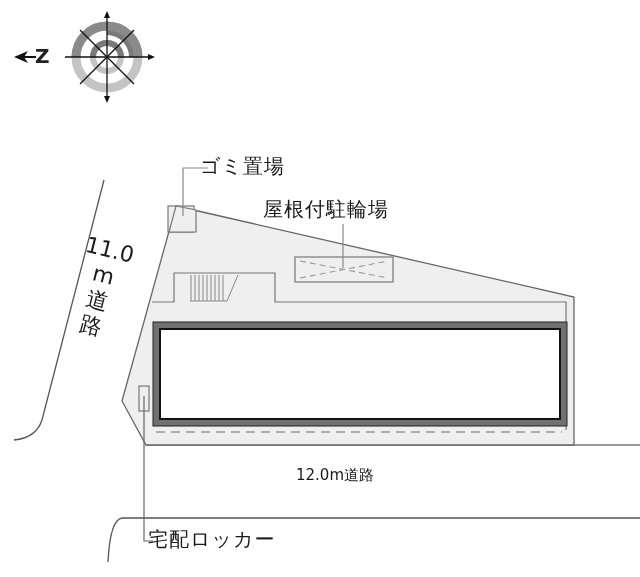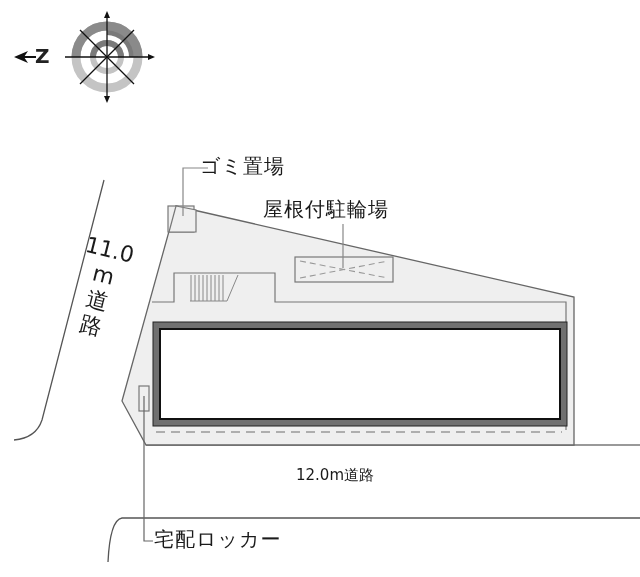--- a/index.html
+++ b/index.html
@@ -3,21 +3,21 @@
 <meta charset="utf-8">
 <style>
   html, body { margin:0; padding:0; background:#ffffff; }
   body { width:640px; height:577px; position:relative; overflow:hidden;
          font-family:"DejaVu Sans", sans-serif; color:#222; }
   svg.map { position:absolute; left:0; top:0; }
   .lbl { position:absolute; font-family:"DejaVu Sans", sans-serif; color:#1a1a1a; white-space:nowrap; }
   .lbl-garbage { left:200px; top:153px; font-size:20px; letter-spacing:1px; }
   .lbl-bike { left:263px; top:196px; font-size:20px; letter-spacing:1px; }
   .lbl-road-bottom { left:296px; top:466px; font-size:15px; }
-  .lbl-locker { left:154px; top:526px; font-size:20px; letter-spacing:1px; }
+  .lbl-locker { left:148px; top:526px; font-size:20px; letter-spacing:1px; }
   .lbl-road-left { left:74px; top:228px; width:80px; height:130px; transform:rotate(14deg); transform-origin:0 0; }
   .lbl-road-left span { display:block; font-size:22px; line-height:26px; text-align:center; }
   .compass-n { position:absolute; left:35px; top:44px; font-size:20px; font-weight:bold; font-family:"DejaVu Sans", sans-serif; }
 </style>
 </head>
 <body>
 
 <svg class="map" width="640" height="577" viewBox="0 0 640 577">
 
   <g>

